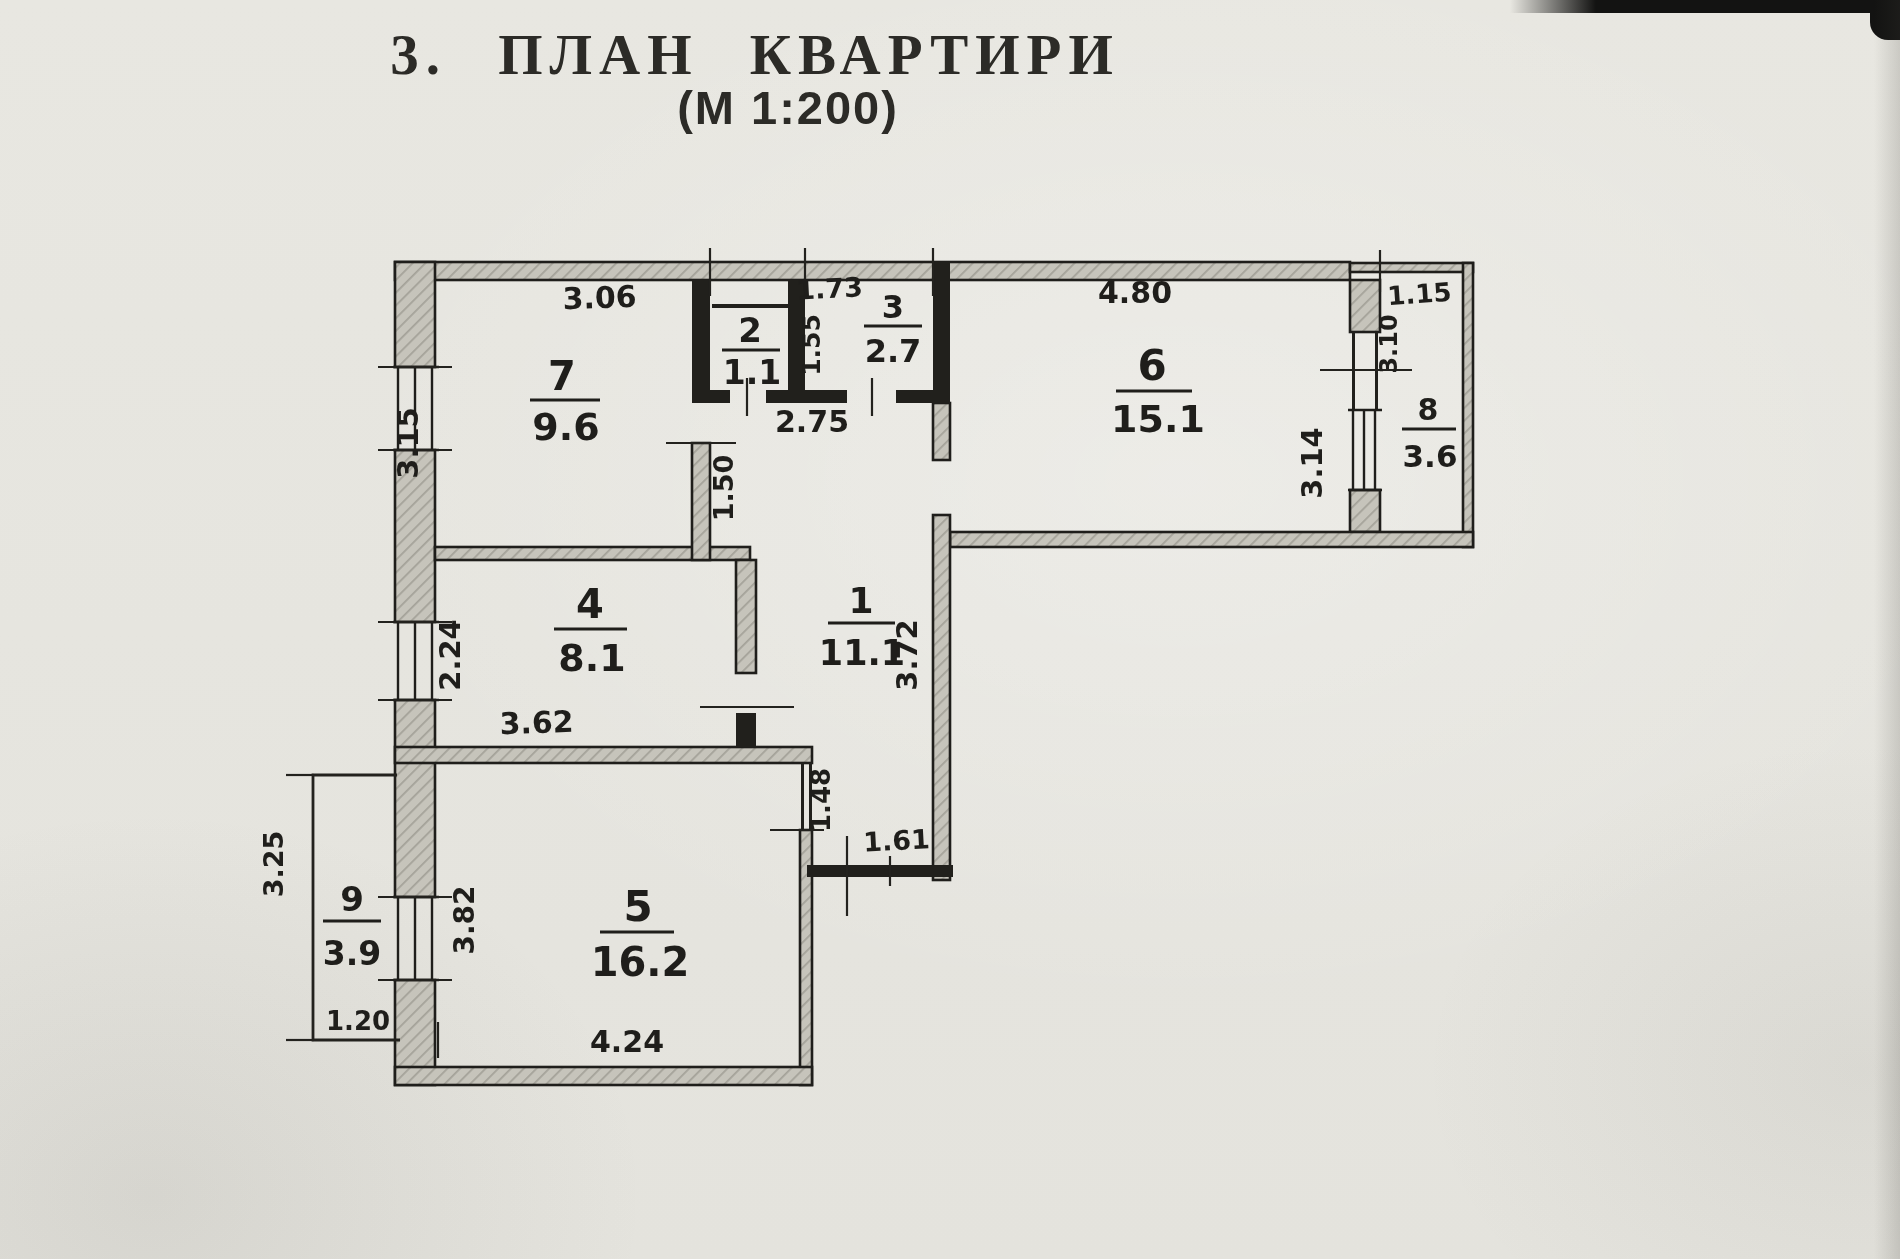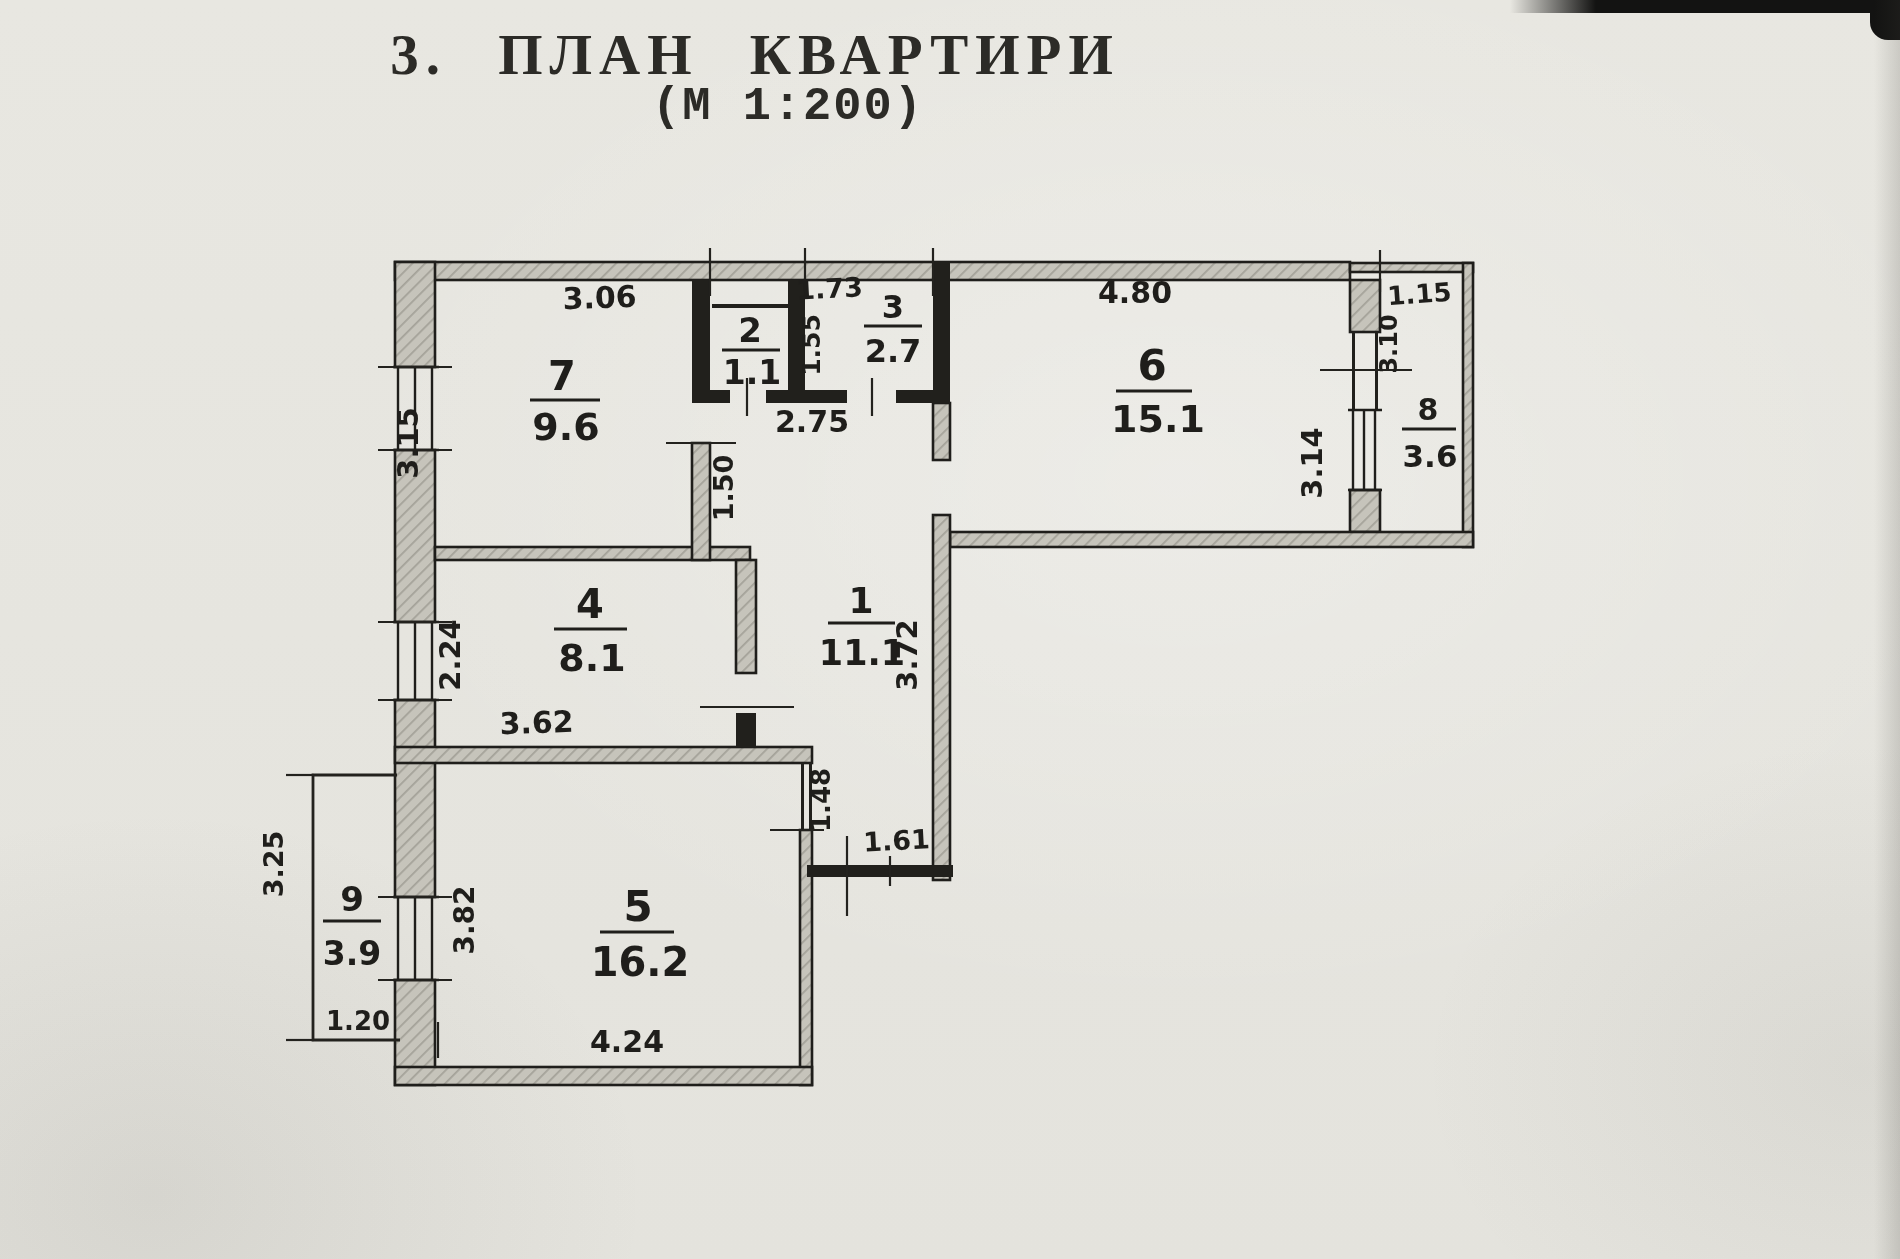--- a/index.html
+++ b/index.html
@@ -29,21 +29,21 @@
   .title{
     position:absolute;top:22px;left:0;width:1510px;
     text-align:center;
     font-family:"Liberation Serif", serif;
     font-weight:bold;font-size:57px;color:#2c2b27;
     letter-spacing:7px;word-spacing:30px;
   }
   .subtitle{
     position:absolute;top:80px;left:0;width:1576px;
     text-align:center;
-    font-family:Liberation Mono, monospace;
+    font-family:Liberation Sans, sans-serif;
     font-weight:bold;font-size:47px;color:#2c2b27;
     letter-spacing:2px;
   }
   svg text{
     font-family:"DejaVu Sans", sans-serif;
     font-weight:bold;
     fill:#1f1e1b;
   }
   .plan-svg{position:absolute;left:0;top:0;}
 </style>

